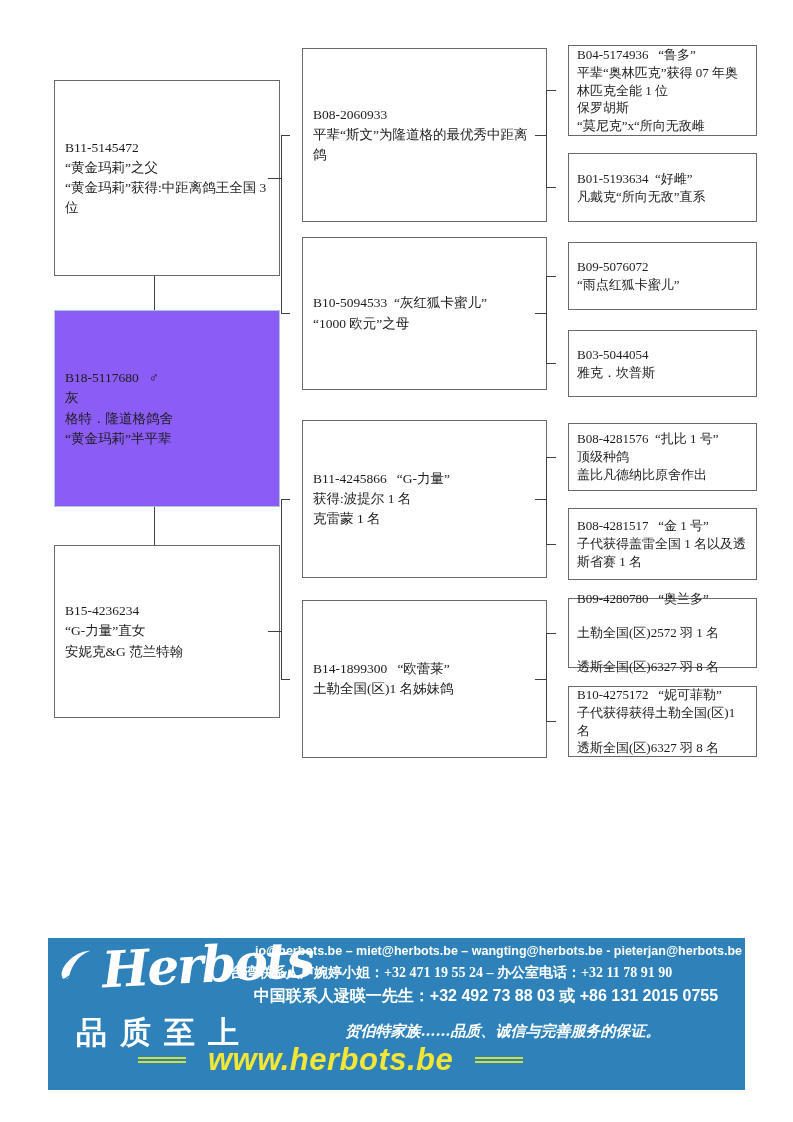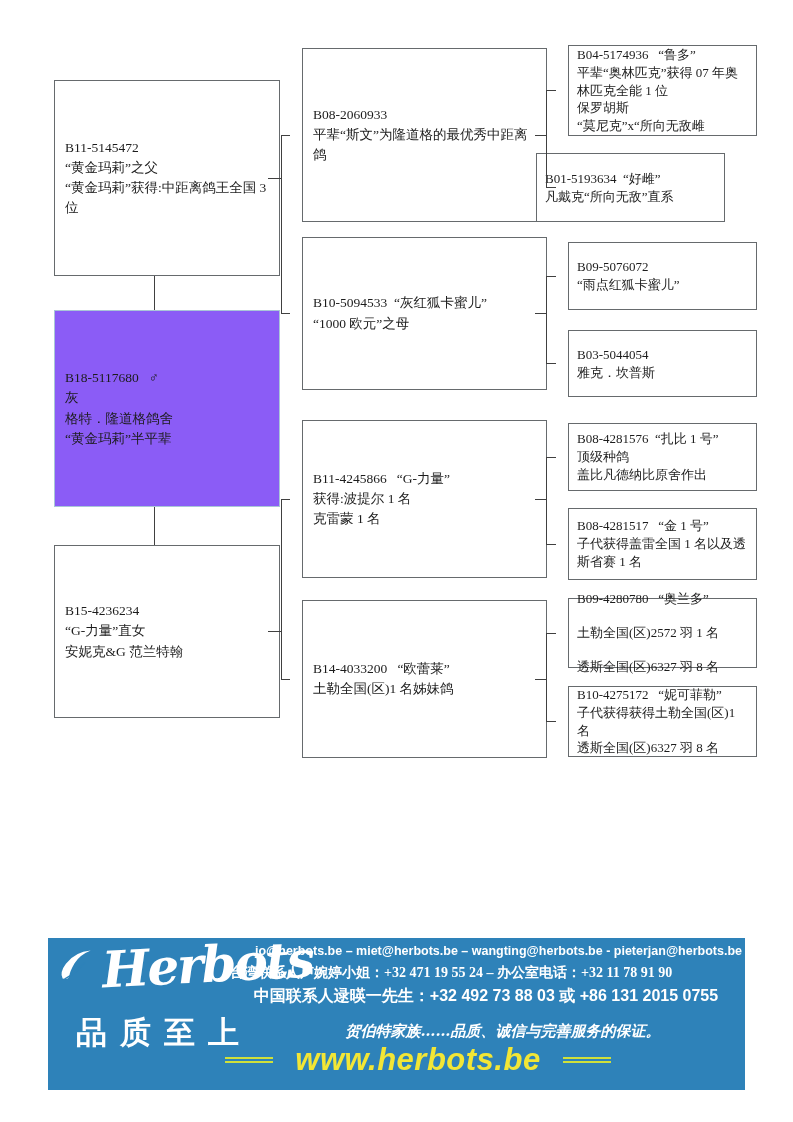--- a/index.html
+++ b/index.html
@@ -23,21 +23,21 @@
           font-family:"Liberation Sans",sans-serif;font-size:31px;letter-spacing:13px;white-space:nowrap;}
   .contact{position:absolute;color:#ffffff;font-family:"Liberation Sans",sans-serif;
            white-space:nowrap;font-weight:bold;}
   .emails{left:182px;top:6px;width:512px;text-align:right;font-size:12.5px;}
   .tw{left:182px;top:26px;width:512px;text-align:left;font-size:14px;font-family:Liberation Serif, serif;}
   .cn{left:182px;top:48px;width:512px;text-align:center;font-size:16px;}
   .tagline{position:absolute;left:220px;top:84px;width:470px;text-align:center;color:#ffffff;
            font-style:italic;font-weight:bold;font-size:15px;white-space:nowrap;
            font-family:"DejaVu Serif",serif;}
   .webrow{position:absolute;left:90px;top:104px;width:560px;display:flex;
-          align-items:center;justify-content:center;gap:22px;}
+          align-items:center;justify-content:flex-start;gap:22px;}
   .dash{width:48px;height:6px;border-top:2.5px solid #cfe03a;border-bottom:2.5px solid #cfe03a;box-sizing:border-box;}
   .website{color:#f2e636;font-style:italic;font-weight:bold;font-size:31px;
            font-family:"Liberation Sans",sans-serif;letter-spacing:0.5px;}
 </style>
 </head>
 <body>
 
 <div class="page">
 
   <div class="box" style="left:42px;top:80px;width:226px;height:196px;">
@@ -69,32 +69,32 @@
     <div class="line">“1000 欧元”之母</div>
   </div>
 
   <div class="box" style="left:290px;top:420px;width:245px;height:158px;">
     <div class="line">B11-4245866   “G-力量”</div>
     <div class="line">获得:波提尔 1 名</div>
     <div class="line">克雷蒙 1 名</div>
   </div>
 
   <div class="box" style="left:290px;top:600px;width:245px;height:158px;">
-    <div class="line">B14-4033200   “欧蕾莱”</div>
+    <div class="line">B14-1899300   “欧蕾莱”</div>
     <div class="line">土勒全国(区)1 名姊妹鸽</div>
   </div>
 
   <div class="box col3" style="left:556px;top:45px;width:189px;height:91px;">
     <div class="line">B04-5174936   “鲁多”</div>
     <div class="line">平辈“奥林匹克”获得 07 年奥林匹克全能 1 位</div>
     <div class="line">保罗胡斯</div>
     <div class="line">“莫尼克”x“所向无敌雌</div>
   </div>
 
-  <div class="box col3" style="left:524px;top:153px;width:189px;height:69px;font-family:Liberation Serif, serif;">
+  <div class="box col3" style="left:556px;top:153px;width:189px;height:69px;font-family:Liberation Serif, serif;">
     <div class="line">B01-5193634  “好雌”</div>
     <div class="line">凡戴克“所向无敌”直系</div>
   </div>
 
   <div class="box col3" style="left:556px;top:242px;width:189px;height:68px;">
     <div class="line">B09-5076072</div>
     <div class="line">“雨点红狐卡蜜儿”</div>
   </div>
 
   <div class="box col3" style="left:556px;top:330px;width:189px;height:67px;">

